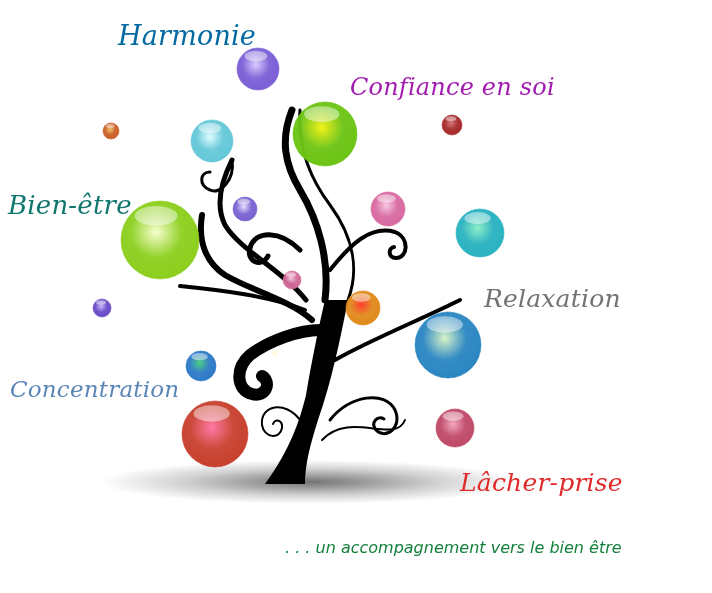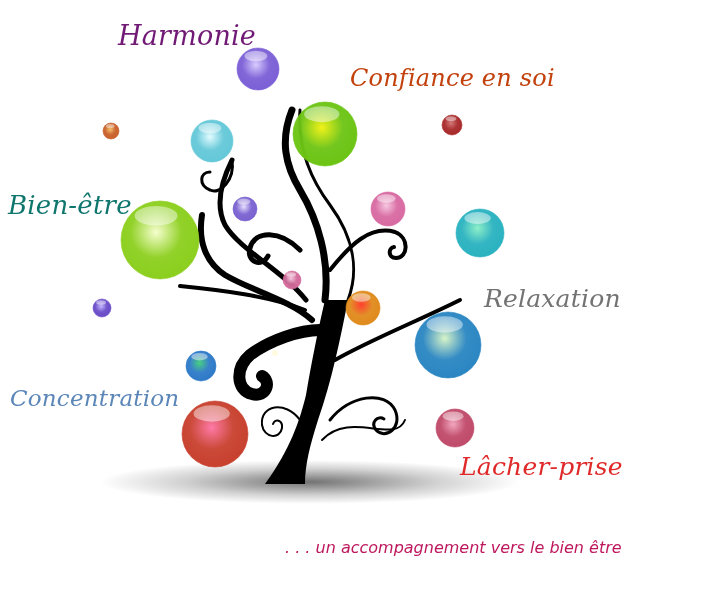--- a/index.html
+++ b/index.html
@@ -9,21 +9,21 @@
     font-family: "DejaVu Serif", serif;
     font-style: italic;
     white-space: nowrap;
     letter-spacing: 0.2px;
   }
   .tagline {
     position: absolute;
     font-family: "DejaVu Sans", sans-serif;
     font-style: italic;
     white-space: nowrap;
-    color: #be185d;
+    color: #15803d;
   }
   svg.art { position: absolute; left: 0; top: 0; }
 </style>
 </head>
 <body>
 
 <svg class="art" width="712" height="593" viewBox="0 0 712 593" xmlns="http://www.w3.org/2000/svg">
   <defs>
     <radialGradient id="shadowGrad" cx="50%" cy="50%" r="50%">
       <stop offset="0%" stop-color="#000" stop-opacity="0.55"></stop>
@@ -205,20 +205,20 @@
         <circle cx="215" cy="434" r="33" fill="url(#sg14)" stroke="#c8402e" stroke-opacity="0.6" stroke-width="1"></circle>
         <ellipse cx="211.7" cy="413.54" rx="18.150000000000002" ry="8.25" fill="#ffffff" fill-opacity="0.45"></ellipse>
       </g>
       <g>
         <circle cx="455" cy="428" r="19" fill="url(#sg15)" stroke="#c04a6a" stroke-opacity="0.6" stroke-width="1"></circle>
         <ellipse cx="453.1" cy="416.22" rx="10.450000000000001" ry="4.75" fill="#ffffff" fill-opacity="0.45"></ellipse>
       </g>
     </g>
 </svg>
 
-<div class="label" style="left: 118px; top: 20px; font-size: 27px; color: #701a75;">Harmonie</div>
-<div class="label" style="left: 350px; top: 64px; font-size: 24px; color: #c2410c;">Confiance en soi</div>
+<div class="label" style="left: 118px; top: 20px; font-size: 27px; color: #0369a1;">Harmonie</div>
+<div class="label" style="left: 350px; top: 73px; font-size: 24px; color: #a21caf;">Confiance en soi</div>
 <div class="label" style="left: 8px; top: 190px; font-size: 26px; color: #0f766e;">Bien-être</div>
 <div class="label" style="left: 484px; top: 284px; font-size: 25px; color: #737373;">Relaxation</div>
-<div class="label" style="left: 10px; top: 376px; font-size: 23px; color: rgb(91, 134, 184); margin-top: 9px;">Concentration</div>
-<div class="label" style="left: 460px; top: 452px; font-size: 25px; color: rgb(224, 42, 42);">Lâcher-prise</div>
+<div class="label" style="left: 10px; top: 376px; font-size: 23px; color: rgb(91, 134, 184);">Concentration</div>
+<div class="label" style="left: 460px; top: 468px; font-size: 25px; color: rgb(224, 42, 42);">Lâcher-prise</div>
 
 <div class="tagline" style="left:285px; top:538px; font-size:16px;">. . . un accompagnement vers le bien être</div>
 
 </body></html>

